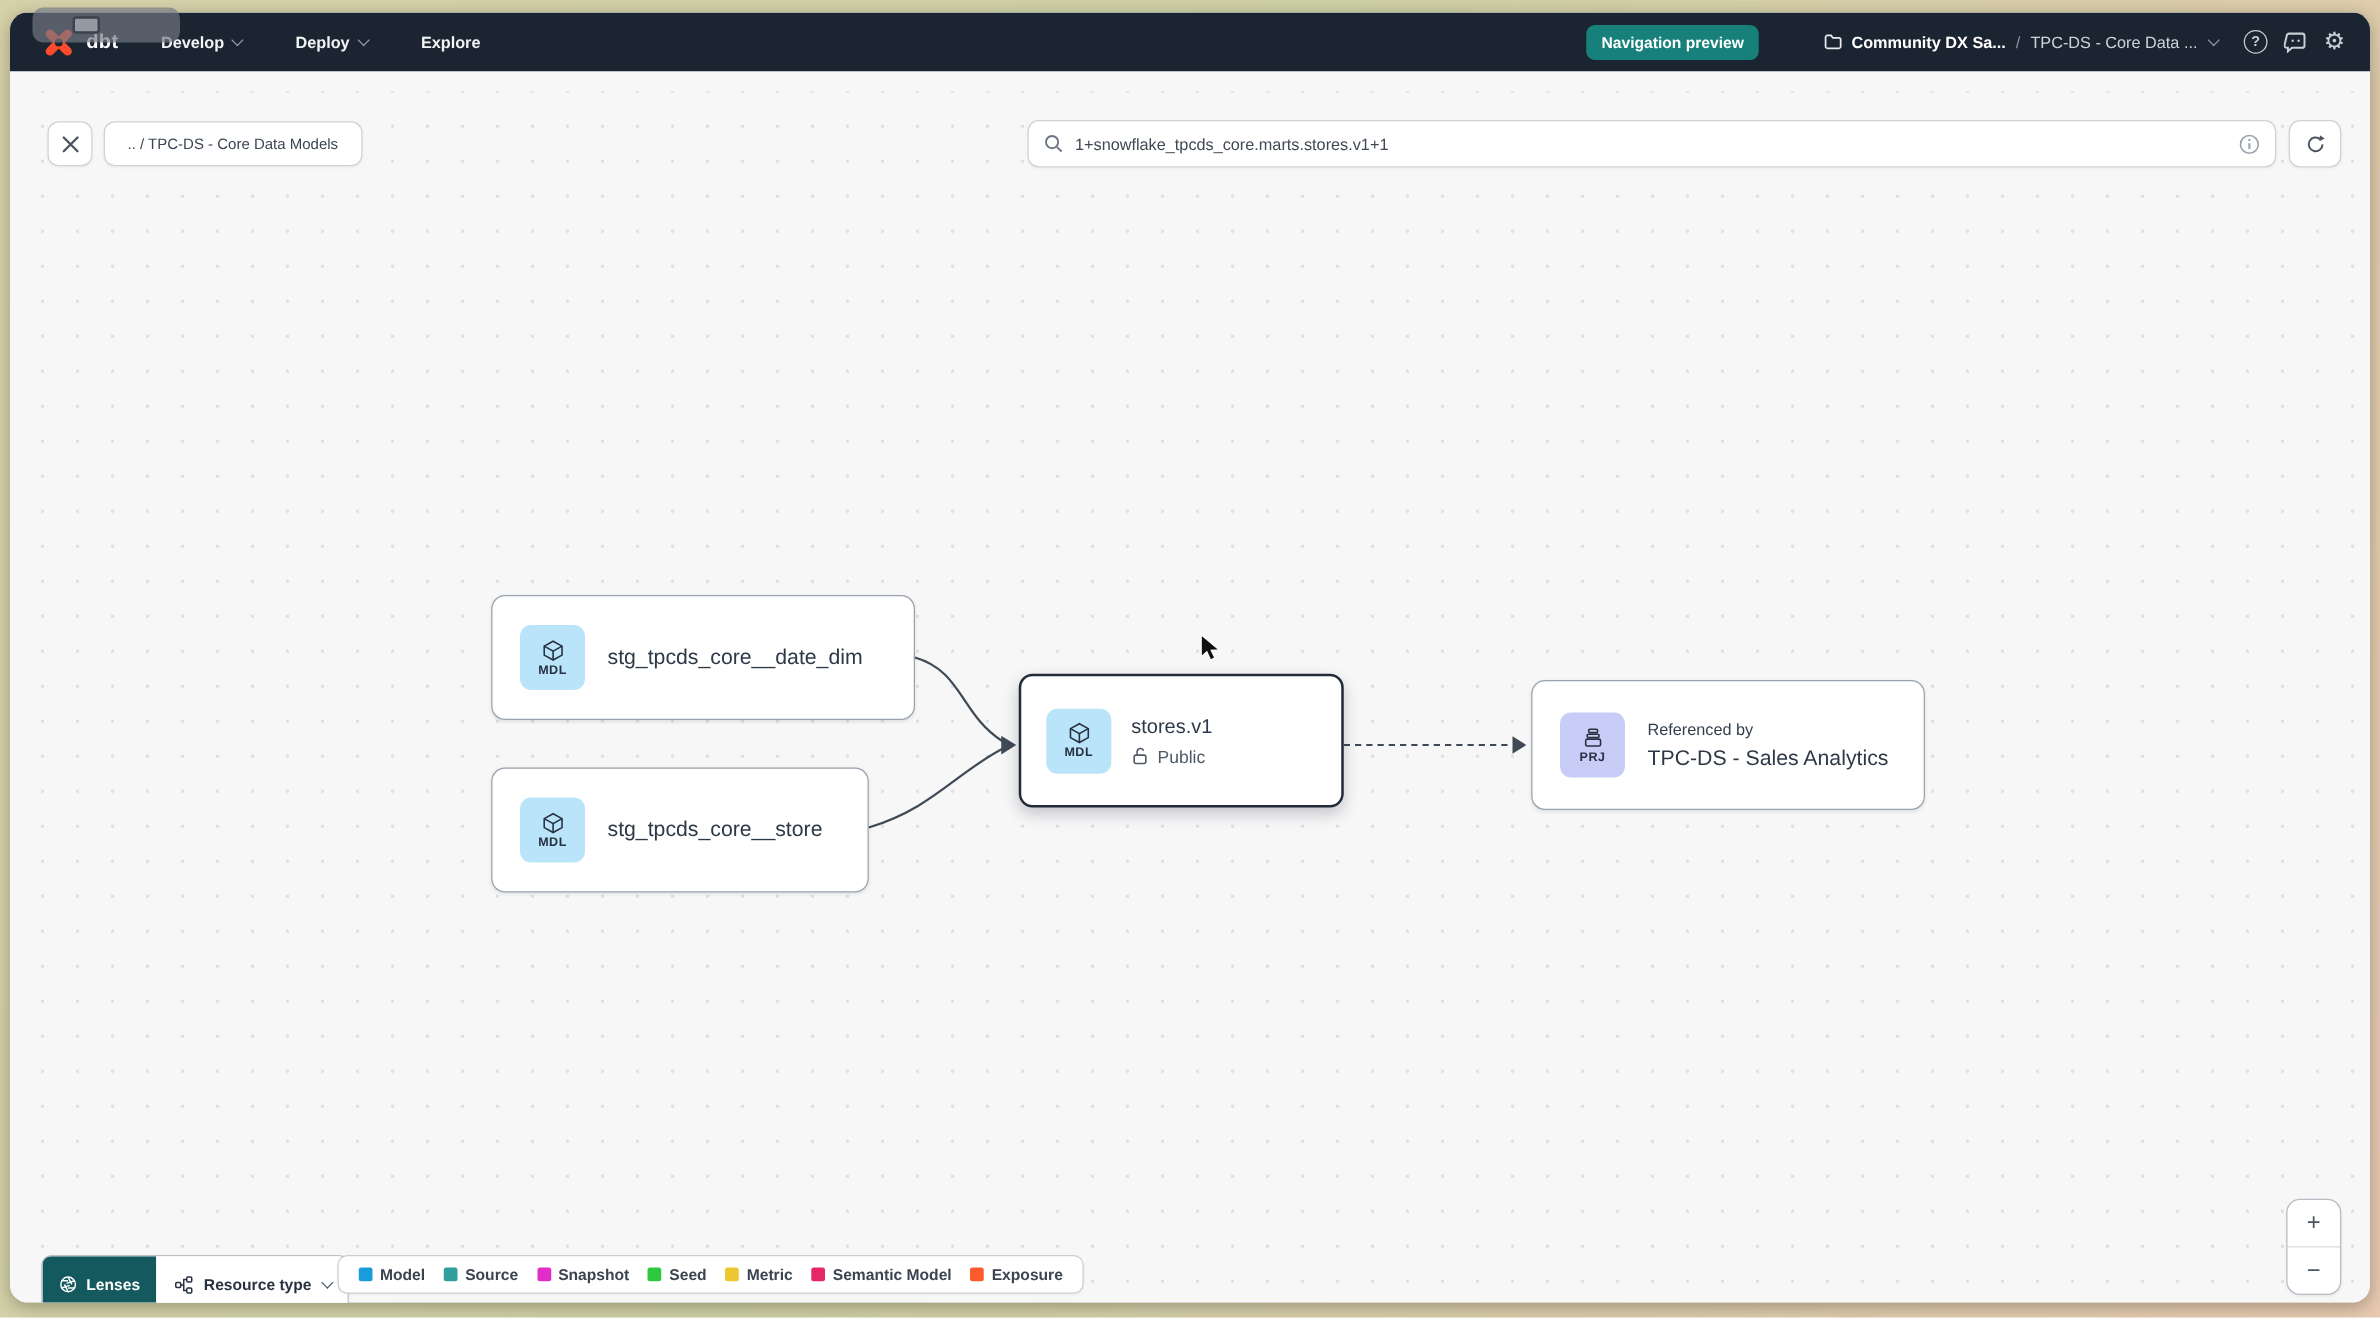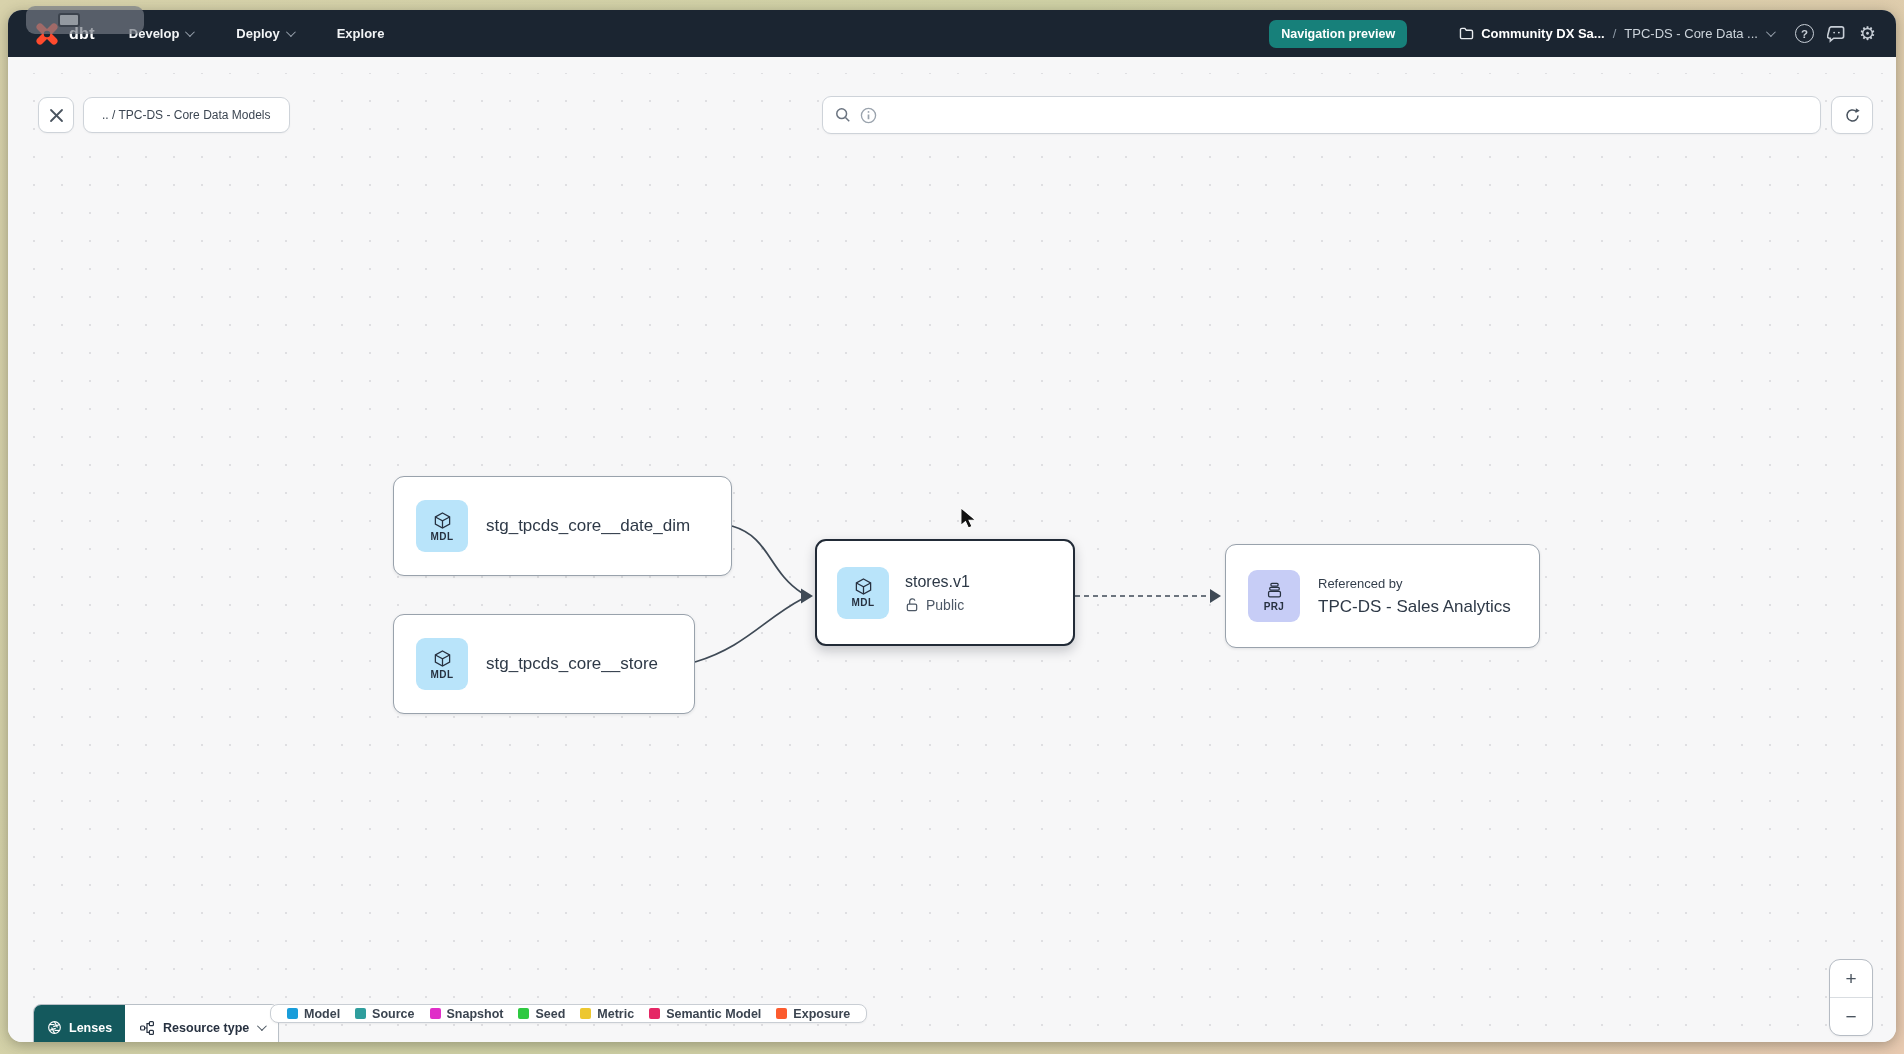--- a/index.html
+++ b/index.html
@@ -105,21 +105,21 @@
   .lens-seg {
     background:#14595d; color:#fff; display:flex; align-items:center; gap:7px;
     padding:0 13px; font-size:12.5px; font-weight:bold; cursor:pointer;
   }
   .rtype-seg {
     display:flex; align-items:center; gap:8px; padding:0 14px;
     font-size:12.5px; font-weight:bold; color:#273140; cursor:pointer; background:#fff;
   }
   .rtype-seg .chev { border-color:#4a545f; }
   .legend {
-    position:absolute; left:262px; top:931px; height:19px; background:#fff;
+    position:absolute; left:262px; top:931px; height:31px; background:#fff;
     border:1px solid #c9ced4; border-radius:8px; display:flex; align-items:center;
     padding:0 16px; gap:15px; box-shadow:0 1px 2px rgba(0,0,0,.05);
   }
   .legend-item { display:flex; align-items:center; gap:6px; font-size:12.5px; font-weight:bold; color:#3b4450; white-space:nowrap; }
   .swatch { width:11px; height:11px; border-radius:2px; display:inline-block; }
   .zoom-ctrl {
     position:absolute; left:1821px; top:886px; width:44px; height:77px;
     background:#fff; border:1px solid #b6bcc4; border-radius:11px; overflow:hidden;
     display:flex; flex-direction:column; box-shadow:0 1px 2px rgba(0,0,0,.05);
   }
@@ -200,20 +200,21 @@
       </svg>
     </div>
     <div class="btn-card" id="back-chip">
       <span>.. / TPC-DS - Core Data Models</span>
     </div>
     <div class="searchbar">
       <svg width="16" height="16" viewBox="0 0 18 18" fill="none" stroke="#6b7480" stroke-width="1.7">
         <circle cx="7.5" cy="7.5" r="5.5"></circle>
           <line x1="11.8" y1="11.8" x2="16" y2="16"></line>
       </svg>
+      <input type="text" value="1+snowflake_tpcds_core.marts.stores.v1+1" style="">
       <svg width="17" height="17" viewBox="0 0 18 18" fill="none" stroke="#9aa3ad" stroke-width="1.4">
         <circle cx="9" cy="9" r="7.5"></circle>
         <line x1="9" y1="8" x2="9" y2="13" stroke-width="1.8"></line>
         <circle cx="9" cy="5.2" r="1" fill="#9aa3ad" stroke="none"></circle>
       </svg>
     </div>
     <div class="btn-card" id="refresh-btn">
       <svg width="17" height="17" viewBox="0 0 20 20" fill="none" stroke="#4a545f" stroke-width="1.8">
         <path d="M16.5 10 a6.5 6.5 0 1 1 -2.2 -4.9"></path>
         <polygon points="14,1.5 18.5,4.5 13.5,7" fill="#4a545f" stroke="none"></polygon>

